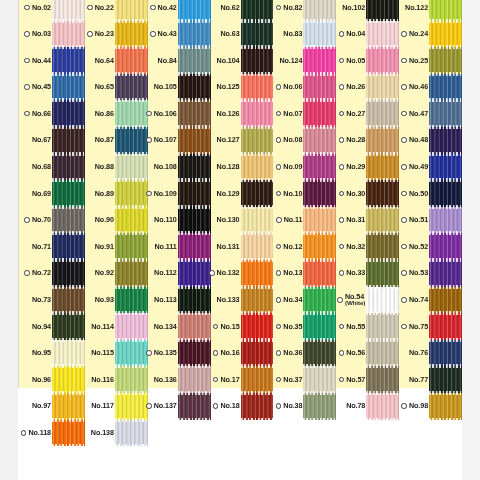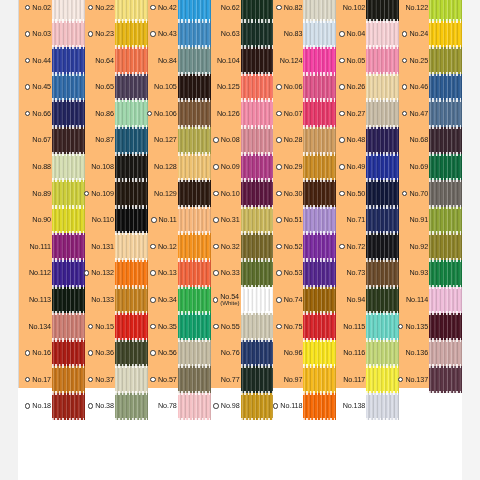--- a/index.html
+++ b/index.html
@@ -4,22 +4,23 @@
 <title>Embroidery Floss Color Chart</title>
 <style>
   html,body{margin:0;padding:0;}
   body{
     width:480px;height:480px;overflow:hidden;
     background:#ffffff;
     font-family:"Liberation Sans","DejaVu Sans",sans-serif;
   }
   #sheet{
     position:relative;width:480px;height:388px;
-    background:#fdba74;
+    background:#fef9c3;
     box-sizing:border-box;
+    font-weight:bold;
   }
   
   .page-edge{position:absolute;top:0;bottom:0;width:1px;background:#d8d8d8;}
   .page-edge.left{left:18px;}
   .page-edge.right{right:18px;}
   .page-tint{
     position:absolute;left:0;top:0;width:18px;height:480px;
     background:#f2f2f2;
   }
   .page-tint.r{left:462px;background:#f4f4f4;}
@@ -577,20 +578,33 @@
           </span>
         </div>
         <div class="sw" style="background: rgb(28, 85, 114);">
           <div class="strands"></div>
           <div class="endcap t"></div>
           <div class="endcap b"></div>
         </div>
       </div>
       <div class="cell">
         <div class="lbl">
+          <span class="radio"></span>
+          <span class="txtwrap">
+            <span>No.107</span>
+          </span>
+        </div>
+        <div class="sw" style="background: rgb(138, 79, 24);">
+          <div class="strands"></div>
+          <div class="endcap t"></div>
+          <div class="endcap b"></div>
+        </div>
+      </div>
+      <div class="cell">
+        <div class="lbl">
           <span class="radio hidden"></span>
           <span class="txtwrap">
             <span>No.127</span>
           </span>
         </div>
         <div class="sw" style="background: rgb(180, 171, 77);">
           <div class="strands"></div>
           <div class="endcap t"></div>
           <div class="endcap b"></div>
         </div>
@@ -843,20 +857,33 @@
         </div>
       </div>
       <div class="cell">
         <div class="lbl">
           <span class="radio hidden"></span>
           <span class="txtwrap">
             <span>No.110</span>
           </span>
         </div>
         <div class="sw" style="background: rgb(12, 12, 12);">
+          <div class="strands"></div>
+          <div class="endcap t"></div>
+          <div class="endcap b"></div>
+        </div>
+      </div>
+      <div class="cell">
+        <div class="lbl">
+          <span class="radio hidden"></span>
+          <span class="txtwrap">
+            <span>No.130</span>
+          </span>
+        </div>
+        <div class="sw" style="background: rgb(245, 232, 166);">
           <div class="strands"></div>
           <div class="endcap t"></div>
           <div class="endcap b"></div>
         </div>
       </div>
       <div class="cell">
         <div class="lbl">
           <span class="radio"></span>
           <span class="txtwrap">
             <span>No.11</span>
@@ -1247,20 +1274,33 @@
         </div>
       </div>
       <div class="cell">
         <div class="lbl">
           <span class="radio"></span>
           <span class="txtwrap">
             <span>No.75</span>
           </span>
         </div>
         <div class="sw" style="background: rgb(216, 35, 42);">
+          <div class="strands"></div>
+          <div class="endcap t"></div>
+          <div class="endcap b"></div>
+        </div>
+      </div>
+      <div class="cell">
+        <div class="lbl">
+          <span class="radio hidden"></span>
+          <span class="txtwrap">
+            <span>No.95</span>
+          </span>
+        </div>
+        <div class="sw" style="background: rgb(247, 243, 200);">
           <div class="strands"></div>
           <div class="endcap t"></div>
           <div class="endcap b"></div>
         </div>
       </div>
       <div class="cell">
         <div class="lbl">
           <span class="radio hidden"></span>
           <span class="txtwrap">
             <span>No.115</span>

